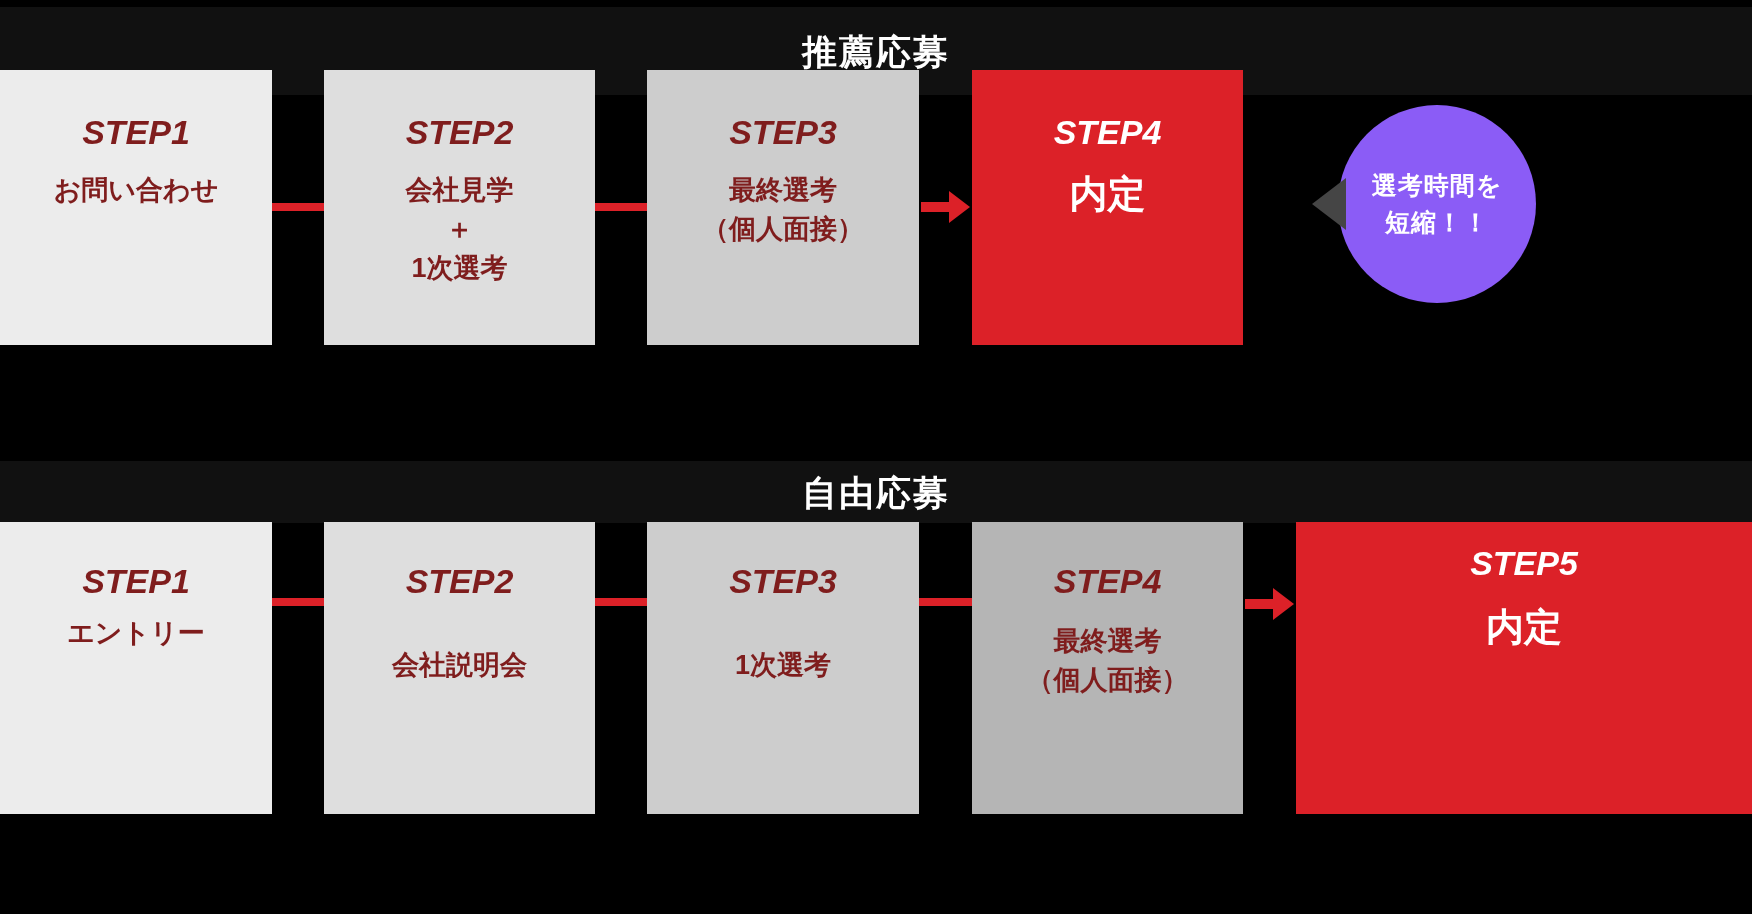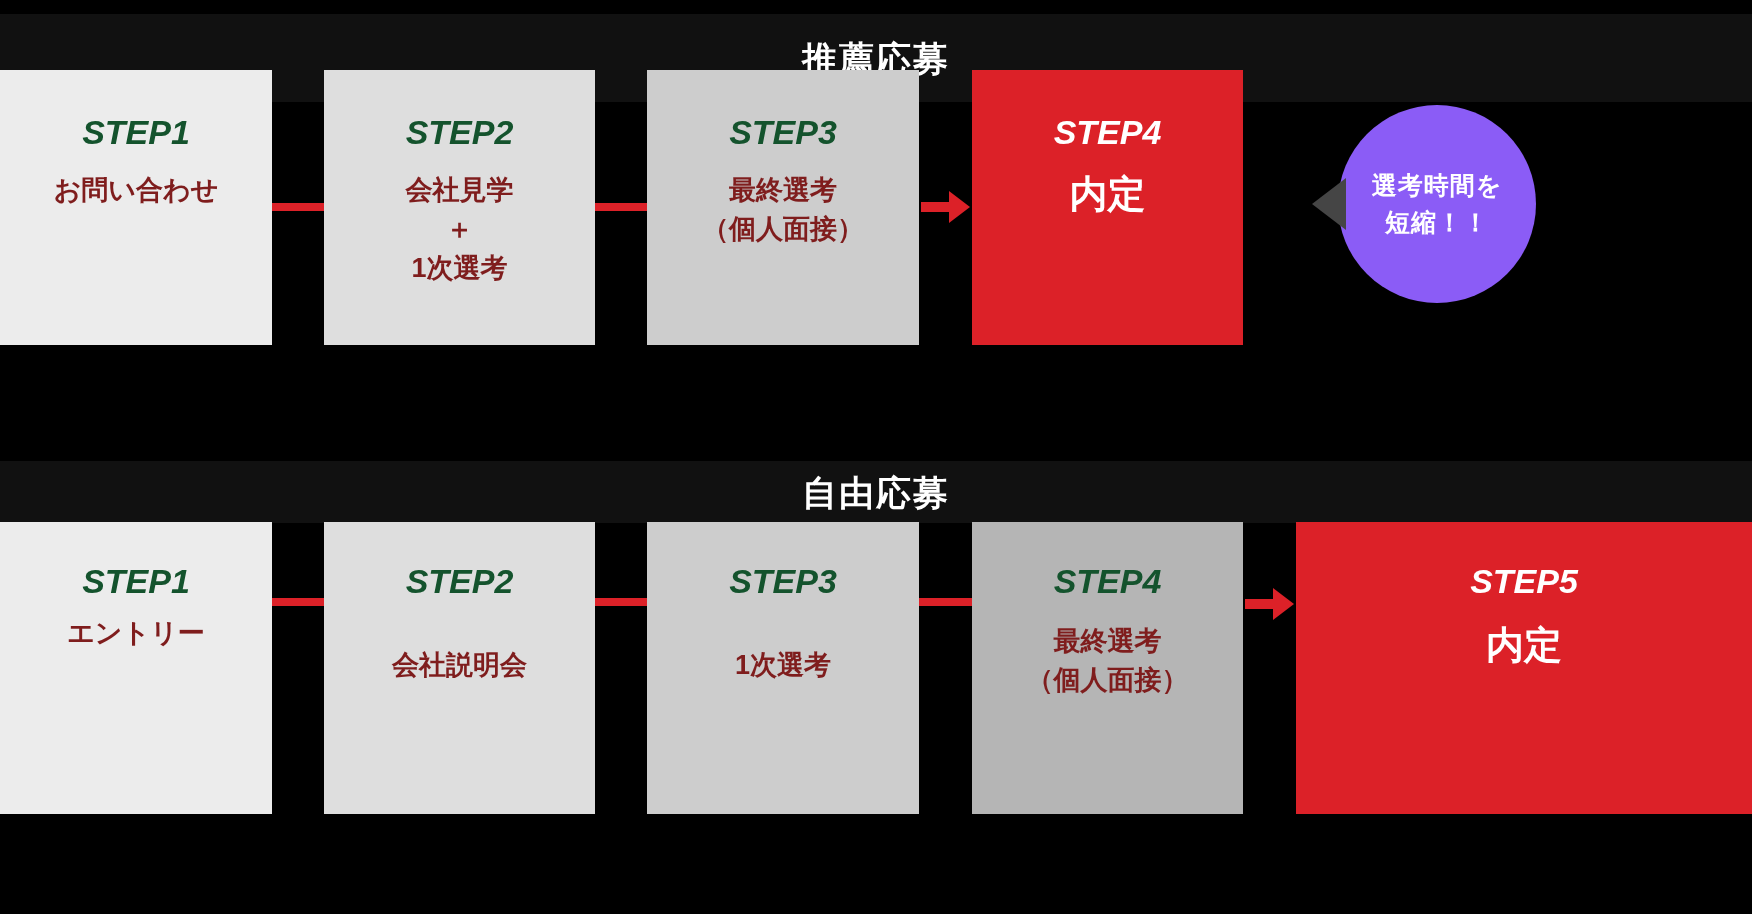--- a/index.html
+++ b/index.html
@@ -32,36 +32,36 @@
     align-items: center;
     justify-content: center;
   }
   .title-band .title-text {
     color: #ffffff;
     font-size: 35px;
     font-weight: bold;
     letter-spacing: 2px;
     line-height: 1;
   }
-  #band-1 { top: 14px;   height: 88px; }
+  #band-1 { top: 7px;   height: 88px; }
   #band-2 { top: 437px; height: 62px; margin-top: 24px; }
 
   
   .step-box {
     position: absolute;
     display: flex;
     flex-direction: column;
     align-items: center;
     box-sizing: border-box;
   }
   .step-label {
     font-size: 34px;
     font-weight: bold;
     font-style: italic;
-    color: #14532d;
+    color: #7f1d1d;
     line-height: 1;
     white-space: nowrap;
   }
   .step-sub {
     font-size: 27px;
     font-weight: bold;
     color: #7f1d1d;
     line-height: 1.45;
     text-align: center;
     white-space: pre-line;
@@ -177,21 +177,21 @@
     <span class="step-label">STEP3</span>
     <span class="step-sub" style="margin-top:48px;">1次選考</span>
   </div>
 
   <div class="step-box" id="s2-step4" style="left:972px; top:522px; width:271px; height:292px; background:#B5B5B5; padding-top:42px;">
     <span class="step-label">STEP4</span>
     <span class="step-sub" style="margin-top:24px;">最終選考
 （個人面接）</span>
   </div>
 
-  <div class="step-box accent" id="s2-step5" style="left:1296px; top:522px; width:456px; height:292px; background:#DC2128; padding-top:42px;">
+  <div class="step-box accent" id="s2-step5" style="left:1296px; top:522px; width:456px; height:292px; background:#DC2128; padding-top:24px;">
     <span class="step-label">STEP5</span>
     <span class="step-sub" style="margin-top:20px;">内定</span>
   </div>
 
   <div class="connector" style="left:272px; top:598px; width:52px;"></div>
   <div class="connector" style="left:595px; top:598px; width:52px;"></div>
   <div class="connector" style="left:919px; top:598px; width:53px;"></div>
 
   <svg class="arrow" style="left:1243px; top:585px;" width="53" height="38" viewBox="0 0 53 38">
     <path d="M2 14 H30 V3 L51 19 L30 35 V24 H2 Z" fill="#DC2128"></path>

